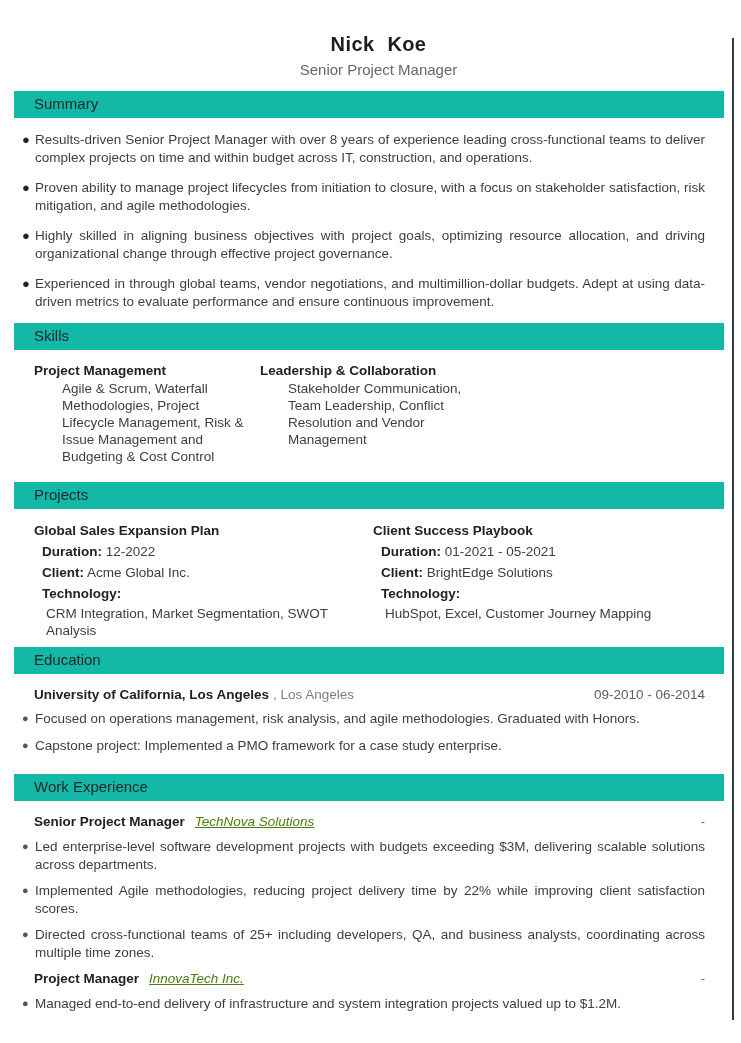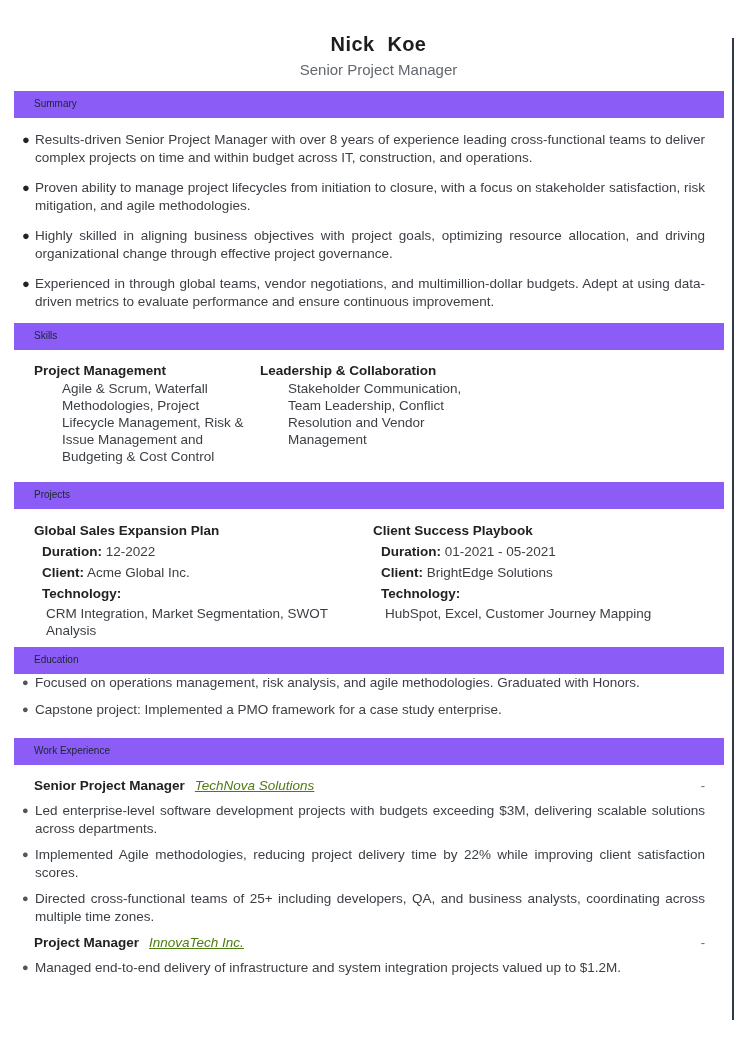--- a/index.html
+++ b/index.html
@@ -21,23 +21,23 @@
   
   .header{padding-top:33px;text-align:center;padding-left:16px;}
   .name{
     font-size:20px;font-weight:700;color:#1d1d1f;
     letter-spacing:0.4px;word-spacing:7px;line-height:23px;
   }
   .subtitle{font-size:15px;color:#63686e;margin-top:4px;line-height:19px;}
   
   .section-bar{
     margin:0 17px 0 14px;
-    background:#8b5cf6;
+    background:#14b8a6;
     padding:4px 0 5px 20px;
-    font-size:10px;line-height:18px;
+    font-size:15px;line-height:18px;
     color:#1b262c;
   }
   .section-bar.first{margin-top:12px;}
   
   .bullets{padding:13px 36px 0 22px;}
   .bullet{display:flex;margin-bottom:13px;}
   .bullet .dot{
     flex:0 0 13px;color:#222;font-size:13px;line-height:17.5px;
   }
   .bullet .txt{
@@ -138,20 +138,25 @@
     <div class="project">
       <div class="proj-title">Client Success Playbook</div>
       <div class="proj-field"><b>Duration:</b> <span>01-2021 - 05-2021</span></div>
       <div class="proj-field"><b>Client:</b> <span>BrightEdge Solutions</span></div>
       <div class="proj-field"><b>Technology:</b></div>
       <div class="proj-tech-list">HubSpot, Excel, Customer Journey Mapping</div>
     </div>
   </div>
 
   <div class="section-bar" style="margin-top:8px">Education</div>
+  <div class="edu-head">
+    <span class="edu-inst">University of California, Los Angeles</span>
+    <span class="edu-loc">, Los Angeles</span>
+    <span class="edu-dates">09-2010 - 06-2014</span>
+  </div>
   <div class="edu-bullets">
     <div class="bullet small">
         <span class="dot">●</span>
         <span class="txt">Focused on operations management, risk analysis, and agile methodologies. Graduated with Honors.</span>
       </div>
     <div class="bullet small">
         <span class="dot">●</span>
         <span class="txt">Capstone project: Implemented a PMO framework for a case study enterprise.</span>
       </div>
   </div>

